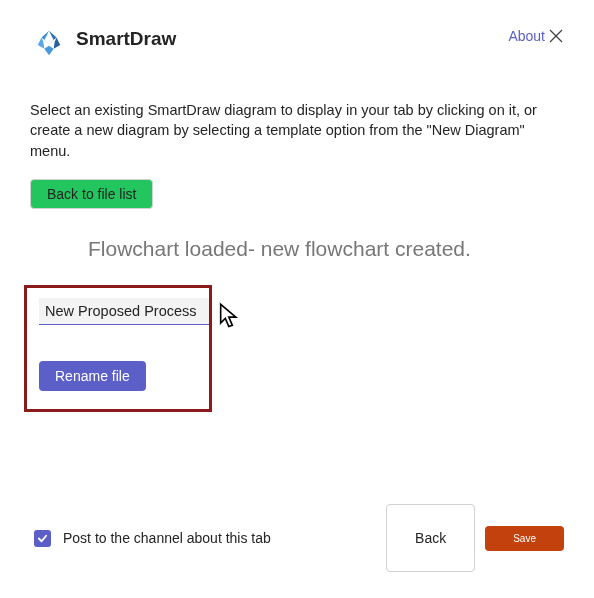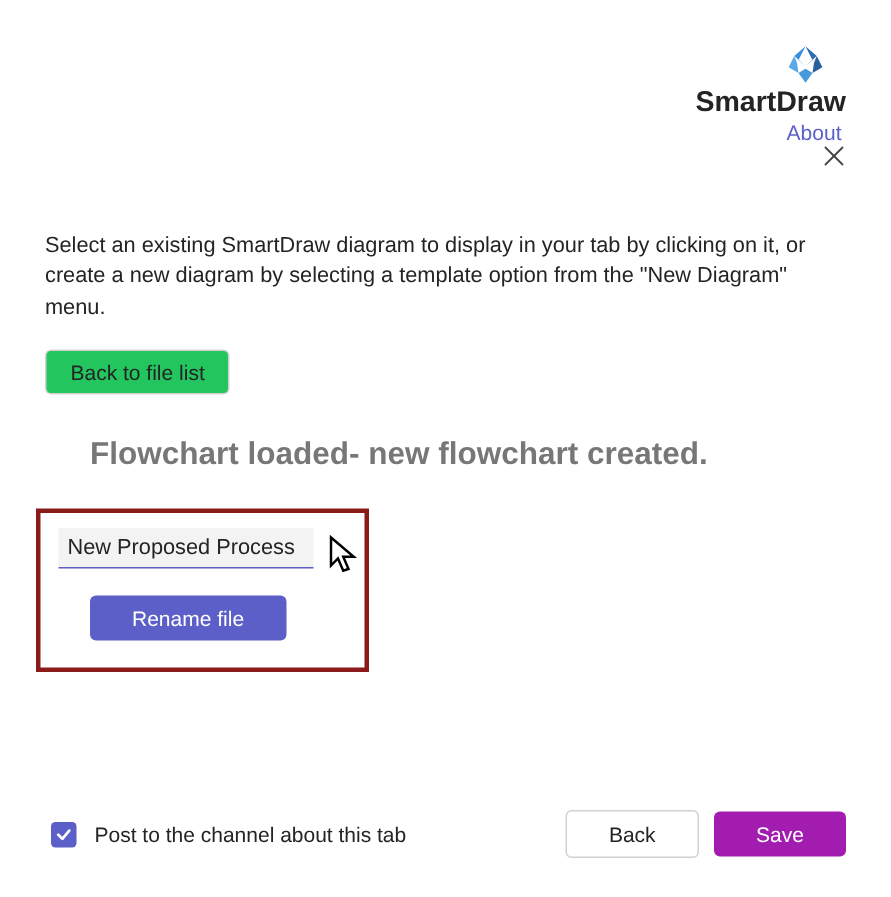--- a/index.html
+++ b/index.html
@@ -7,23 +7,22 @@
       width: 594px;
       height: 598px;
       font-family: "Segoe UI", -apple-system, sans-serif;
       background: #fff;
       color: #242424;
       position: relative;
       overflow: hidden;
     }
     .header {
       display: flex;
-      align-items: flex-end;
+      align-items: flex-start;
       padding: 28px 30px 6px 34px;
-      flex-direction: column;
     }
     .logo-icon {
       width: 30px;
       height: 30px;
       margin-right: 12px;
       flex-shrink: 0;
     }
     .app-title {
       font-size: 19px;
       font-weight: 600;
@@ -54,28 +53,28 @@
       border: 1px solid #d1d1d1;
       border-radius: 4px;
       background: #22c55e;
       font-size: 14px;
       color: #242424;
       cursor: pointer;
       font-family: inherit;
     }
     .status-message {
       margin-top: 28px;
-      padding-left: 60px;
+      padding-left: 88px;
       font-size: 21px;
-      font-weight: 700;
+      font-weight: 400;
       color: #777;
     }
     .rename-panel {
       margin: 24px 0 0 24px;
-      width: 222px;
+      width: 188px;
       border: 3px solid #8B1A1A;
       padding: 10px 12px 18px 12px;
       position: relative;
     }
     .filename-input {
       width: 170px;
       border: none;
       border-bottom: 1.5px solid #5B5FC7;
       background: #f3f3f3;
       padding: 5px 6px;
@@ -87,30 +86,29 @@
     .cursor-icon {
       position: absolute;
       left: 189px;
       top: 14px;
       width: 28px;
       height: 28px;
       pointer-events: none;
     }
     .rename-btn {
       margin-top: 18px;
-      padding: 7px 28px;
+      padding: 7px 16px;
       border: none;
       border-radius: 4px;
       background: #5B5FC7;
       color: #fff;
       font-size: 14px;
       font-weight: 500;
       cursor: pointer;
       font-family: inherit;
-      margin-left: 21px;
     }
     .footer {
       position: absolute;
       bottom: 26px;
       left: 0;
       right: 0;
       padding: 0 30px 0 34px;
       display: flex;
       align-items: center;
     }
@@ -129,37 +127,37 @@
       align-items: center;
       justify-content: center;
       cursor: pointer;
     }
     .checkbox svg { display: block; }
     .checkbox-label {
       font-size: 14px;
       color: #242424;
     }
     .back-btn {
-      padding: 7px 28px;
+      padding: 25px 28px;
       border: 1px solid #d1d1d1;
       border-radius: 4px;
       background: #fff;
       font-size: 14px;
       color: #242424;
       cursor: pointer;
       margin-right: 10px;
       font-family: inherit;
     }
     .save-btn {
       padding: 7px 28px;
       border: none;
       border-radius: 4px;
-      background: #a21caf;
+      background: #c2410c;
       color: #fff;
-      font-size: 14px;
+      font-size: 10px;
       cursor: pointer;
       font-family: inherit;
     }
   </style>
 </head>
 <body>
 
 
 
 <div class="header">

